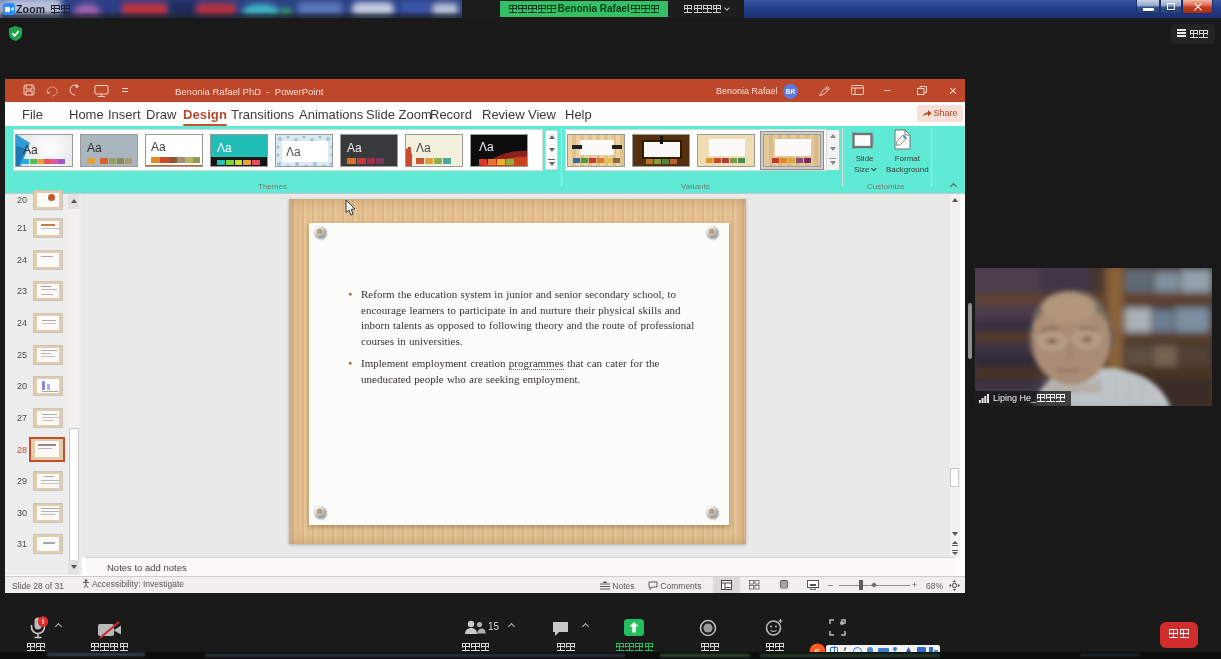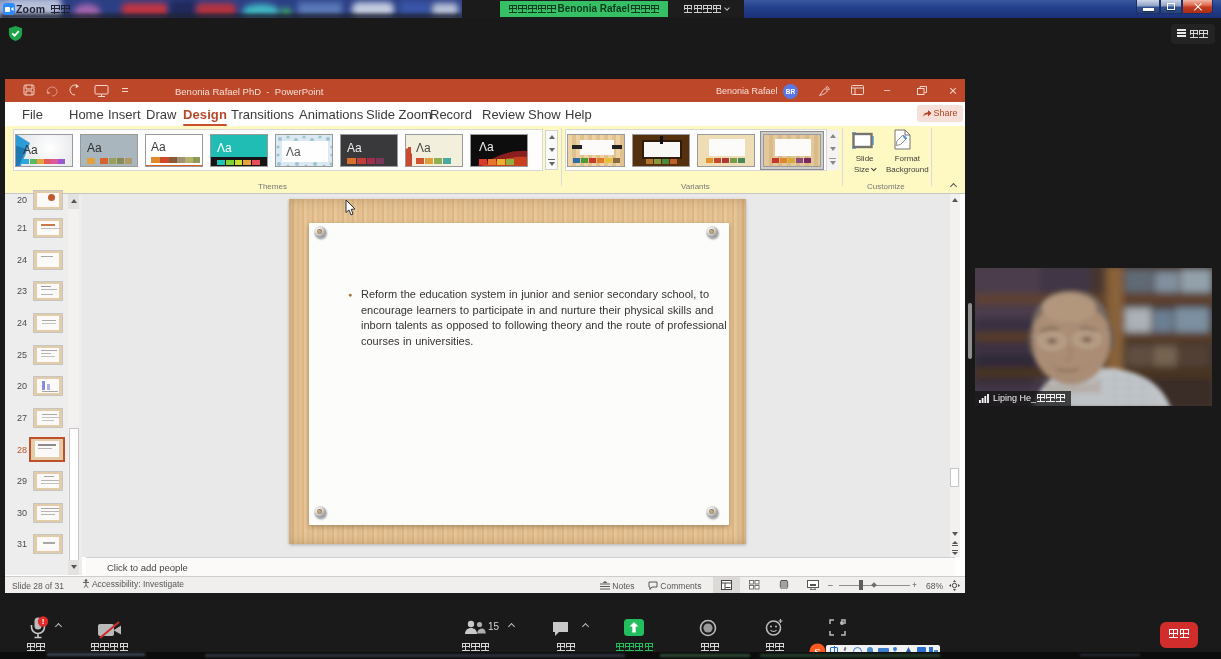--- a/index.html
+++ b/index.html
@@ -46,21 +46,21 @@
   #viewpill .ic { display:inline-block; width:9px; height:8px; margin:0 3px 0 6px; background:linear-gradient(#e8e8e8 0 2.5px,#232323 2.5px 3.5px,#e8e8e8 3.5px 5.5px,#232323 5.5px 6.5px,#e8e8e8 6.5px 8px); }
 
   
   #ppt { left:5px; top:79px; width:960px; height:514px; background:#fff; }
   #ptitle { left:0; top:0; width:960px; height:23px; background:#bc4829; }
   #ptitle .t { position:absolute; color:#f7ddd6; font-size:9.5px; }
   #psearch { left:358px; top:3.5px; width:260px; height:16px; background:#efa28e; border:1px solid #dd8f7c; border-radius:3px; color:#6e2714; font-size:9px; line-height:15px; }
   #pmenu { left:0; top:23px; width:960px; height:24px; background:#fff; }
   .tab { position:absolute; top:5px; font-size:13px; color:#3b3b3b; }
   #sharebtn { left:912px; top:3px; width:46px; height:17px; background:#f5e0da; border-radius:3px; color:#b34325; font-size:9px; text-align:center; line-height:17px; }
-  #ribbon { left:0; top:47px; width:960px; height:68px; background:#fef9c3; border-bottom:1px solid #c6c6c6;text-decoration:underline; }
+  #ribbon { left:0; top:47px; width:960px; height:68px; background:#5eead4; border-bottom:1px solid #c6c6c6;text-decoration:underline; }
 
   
   .gal { position:absolute; background:#fdfdfd; border:1px solid #d8d8d8; }
   .thumb { position:absolute; top:0; width:58px; height:33px; border:1px solid #9a9a9a; background:#fff; overflow:hidden; }
   .glabel { position:absolute; font-size:8px; color:#7a7673; }
 
   
   #panel { left:0; top:115px; width:77px; height:381px; background:#ededed; }
   #editor { left:77px; top:115px; width:873px; height:363px; background:#e9e9e9; }
   .num { position:absolute; left:6px; width:16px; text-align:right; font-size:9px; color:#4a4a4a; }
@@ -69,21 +69,21 @@
 
   
   #slide { position:absolute; left:207px; top:5px; width:457px; height:345px;
     background:repeating-linear-gradient(90deg,#e4c092 0 3px,#ddb685 3px 5px,#e7c698 5px 8px,#e0bb8b 8px 10px);
     box-shadow:inset 0 0 12px rgba(130,95,50,.38), 0 1px 3px rgba(0,0,0,.25); }
   #paper { position:absolute; left:20px; top:24px; width:420px; height:302px; background:#fcfcfb; box-shadow:0 2px 5px rgba(90,70,40,.42); border-radius:1px; }
   .pin { position:absolute; width:12px; height:12px; border-radius:50%;
      background:radial-gradient(circle at 35% 30%, #fafafa 0, #d9d9d9 35%, #9a9a9a 70%, #787878 100%);
      box-shadow:1px 1.5px 2px rgba(0,0,0,.35); }
   .pin:after { content:""; position:absolute; left:3.4px; top:3.4px; width:5px; height:5px; border-radius:50%; background:radial-gradient(circle at 40% 40%, #cdb089, #a8885e); box-shadow:inset 0 .5px 1px rgba(0,0,0,.4); }
-  #stext { position:absolute; left:72px; top:88px; width:380px; white-space:nowrap; font-family:Liberation Sans, sans-serif; color:#37332f; font-size:11px; word-spacing:.5px; line-height:15.6px; }
+  #stext { position:absolute; left:72px; top:88px; width:380px; white-space:nowrap; font-family:Liberation Serif, serif; color:#37332f; font-size:11px; word-spacing:.5px; line-height:15.6px; }
   #stext li { list-style:none; position:relative; margin-bottom:7px; }
   #stext li:before { content:"●"; position:absolute; left:-13px; top:0; color:#a8702e; font-size:7px; }
 
   
   #notes { left:81px; top:478px; width:869px; height:19px; background:#fbfaf9; border-top:1px solid #d0d0d0; color:#444; font-size:9.5px; line-height:19px; }
   #status { left:0; top:497px; width:960px; height:17px; background:#f1efed; border-top:1px solid #cfcccb; color:#5a5652; font-size:8.5px; }
 
   
   #video { left:975px; top:268px; width:237px; height:138px; background:#222; overflow:hidden; }
   #vlabel { position:absolute; left:0; bottom:0; height:15px; background:rgba(20,20,20,.75); color:#f0f0f0; font-size:9px; line-height:15px; padding:0 6px 0 18px; }
@@ -171,21 +171,21 @@
       <div class="tab" style="left:17px">File</div>
       <div class="tab" style="left:64px">Home</div>
       <div class="tab" style="left:103px">Insert</div>
       <div class="tab" style="left:141px">Draw</div>
       <div class="tab" style="left:178px;color:#b5492c;font-weight:bold;letter-spacing:.1px">Design<div style="position:absolute;left:0;right:0;bottom:-4px;height:2.5px;background:#c8502e;border-radius:2px"></div></div>
       <div class="tab" style="left:226px">Transitions</div>
       <div class="tab" style="left:294px">Animations</div>
       <div class="tab" style="left:361px">Slide Zoom</div>
       <div class="tab" style="left:425px">Record</div>
       <div class="tab" style="left:477px">Review</div>
-      <div class="tab" style="left:523px">Show</div>
+      <div class="tab" style="left:523px">View</div>
       <div class="tab" style="left:560px">Help</div>
       <div class="abs" id="sharebtn"><svg style="position:absolute;left:5px;top:4px" width="10" height="9" viewBox="0 0 10 9">
           <path d="M1 8 C1.5 5 3 3.5 6 3.3 V1 L9.5 4.2 6 7.4 V5.2 C3.5 5.2 2 6 1 8Z" fill="#b34325"></path>
         </svg><span style="margin-left:11px">Share</span></div>
     </div>
     <div class="abs" id="ribbon">
       <div class="gal" style="left:8px;top:3px;width:530px;height:42px"></div>
 
       <div class="thumb" style="left:10px;top:8px;background:radial-gradient(circle at 60% 40%,#fff 0,#e3e5e8 80%)">
         <svg width="58" height="33">
@@ -469,40 +469,41 @@
     </div>
     <div class="abs" id="editor">
       <div class="abs" id="slide">
         <div class="abs" id="paper"></div>
         <div class="pin" style="left:25px;top:27px"></div>
         <div class="pin" style="left:417px;top:27px"></div>
         <div class="pin" style="left:25px;top:307px"></div>
         <div class="pin" style="left:417px;top:307px"></div>
         <ul class="abs" id="stext">
           <li>Reform the education system in junior and senior secondary school, to<br>encourage learners to participate in and nurture their physical skills and<br>inborn talents as opposed to following theory and the route of professional<br>courses in universities.</li>
+          <li>Implement employment creation <span style="border-bottom:1.5px dotted #e02020">programmes</span> that can cater for the<br>uneducated people who are seeking employment.</li>
         </ul>
       </div>
       <svg class="abs" style="left:263px;top:6px" width="11" height="16" viewBox="0 0 11 16">
         <path d="M1 0 L1 12.5 L4 10 L6 15 L8 14 L6.2 9.3 L10 9 Z" fill="#fff" stroke="#333" stroke-width="1"></path>
       </svg>
 
       <div class="abs" style="left:868px;top:0;width:10px;height:363px;background:#f2f1f0"></div>
       <div class="abs" style="left:868px;top:0;width:10px;height:12px">
         <span class="tri-u" style="position:absolute;left:2px;top:4px;border-bottom-color:#555"></span>
       </div>
       <div class="abs" style="left:868px;top:274px;width:9px;height:19px;background:#fff;border:1px solid #c9c7c5"></div>
       <div class="abs" style="left:868px;top:336px;width:10px;height:27px">
         <span class="tri-d" style="position:absolute;left:2px;top:2px;border-top-color:#555"></span>
         <span class="tri-u" style="position:absolute;left:2px;top:11px;border-bottom-color:#555;border-bottom-width:3px"></span>
         <span style="position:absolute;left:2px;top:15px;width:6px;height:1px;background:#555"></span>
         <span style="position:absolute;left:2px;top:20px;width:6px;height:1px;background:#555"></span>
         <span class="tri-d" style="position:absolute;left:2px;top:22px;border-top-color:#555;border-top-width:3px"></span>
       </div>
     </div>
-    <div class="abs" id="notes"><span style="padding-left:21px">Click to add people</span></div>
+    <div class="abs" id="notes"><span style="padding-left:21px">Notes to add notes</span></div>
     <div class="abs" id="status">
       <div class="abs" style="left:7px;top:4px">Slide 28 of 31</div>
       <div class="abs" style="left:77px;top:2px"><svg style="vertical-align:-1px" width="8" height="9" viewBox="0 0 8 9">
           <circle cx="4" cy="1.5" r="1.3" fill="#5a5652"></circle>
           <path d="M1 3.4 h6 M4 3.4 v3 M4 6.2 l-2 2.5 M4 6.2 l2 2.5" stroke="#5a5652" stroke-width="1" fill="none"></path>
         </svg> Accessibility: Investigate</div>
       <div class="abs" style="left:595px;top:4px"><svg style="vertical-align:-1px" width="10" height="9" viewBox="0 0 10 9">
           <path d="M0 3 h10 M0 5.5 h10 M0 8 h10" stroke="#5a5652" stroke-width="1"></path>
           <path d="M5 0 l2.5 2 h-5z" fill="#5a5652"></path>
         </svg> Notes</div>

